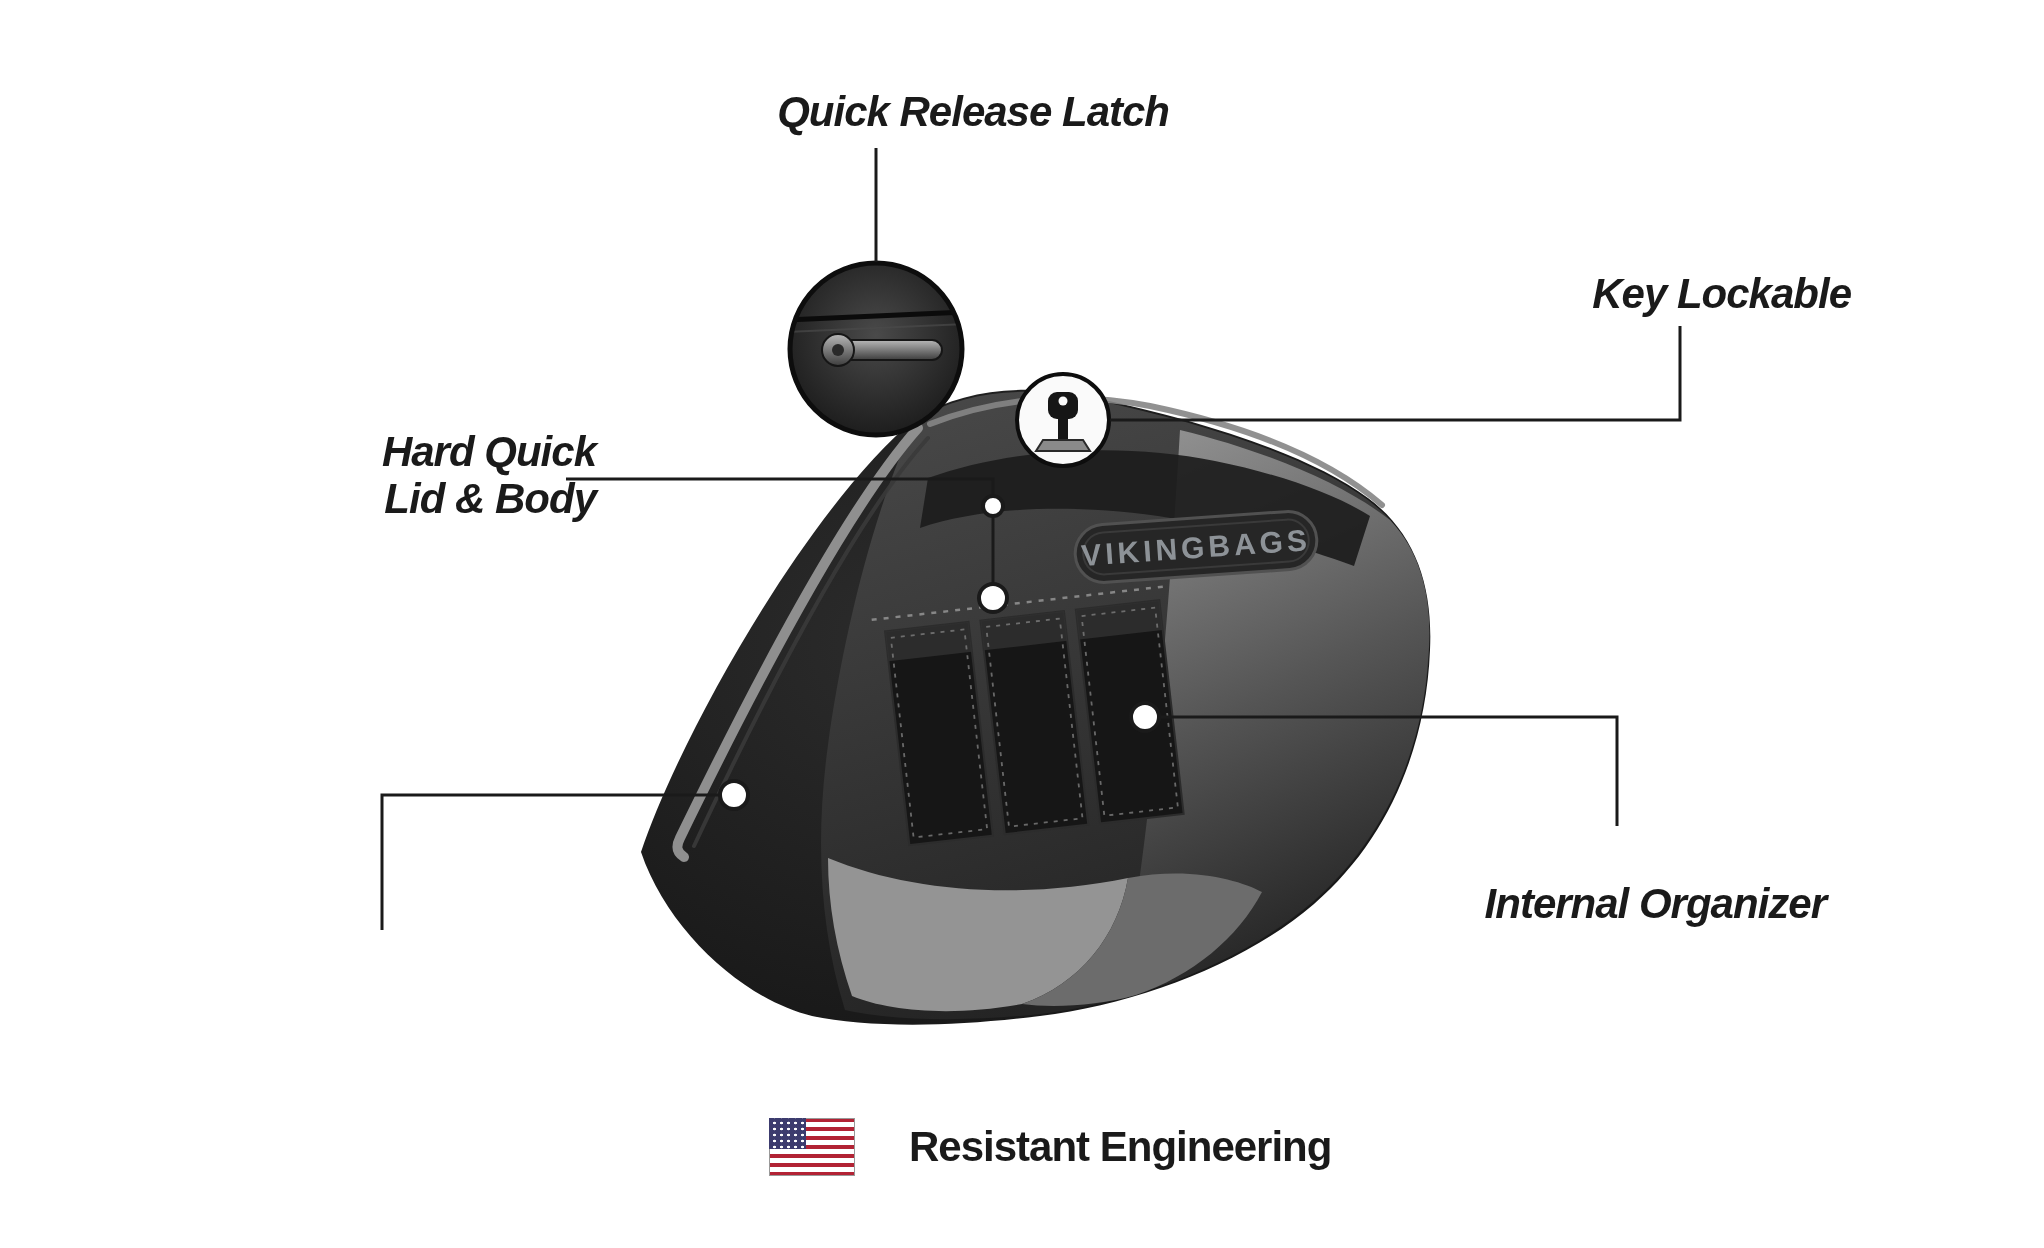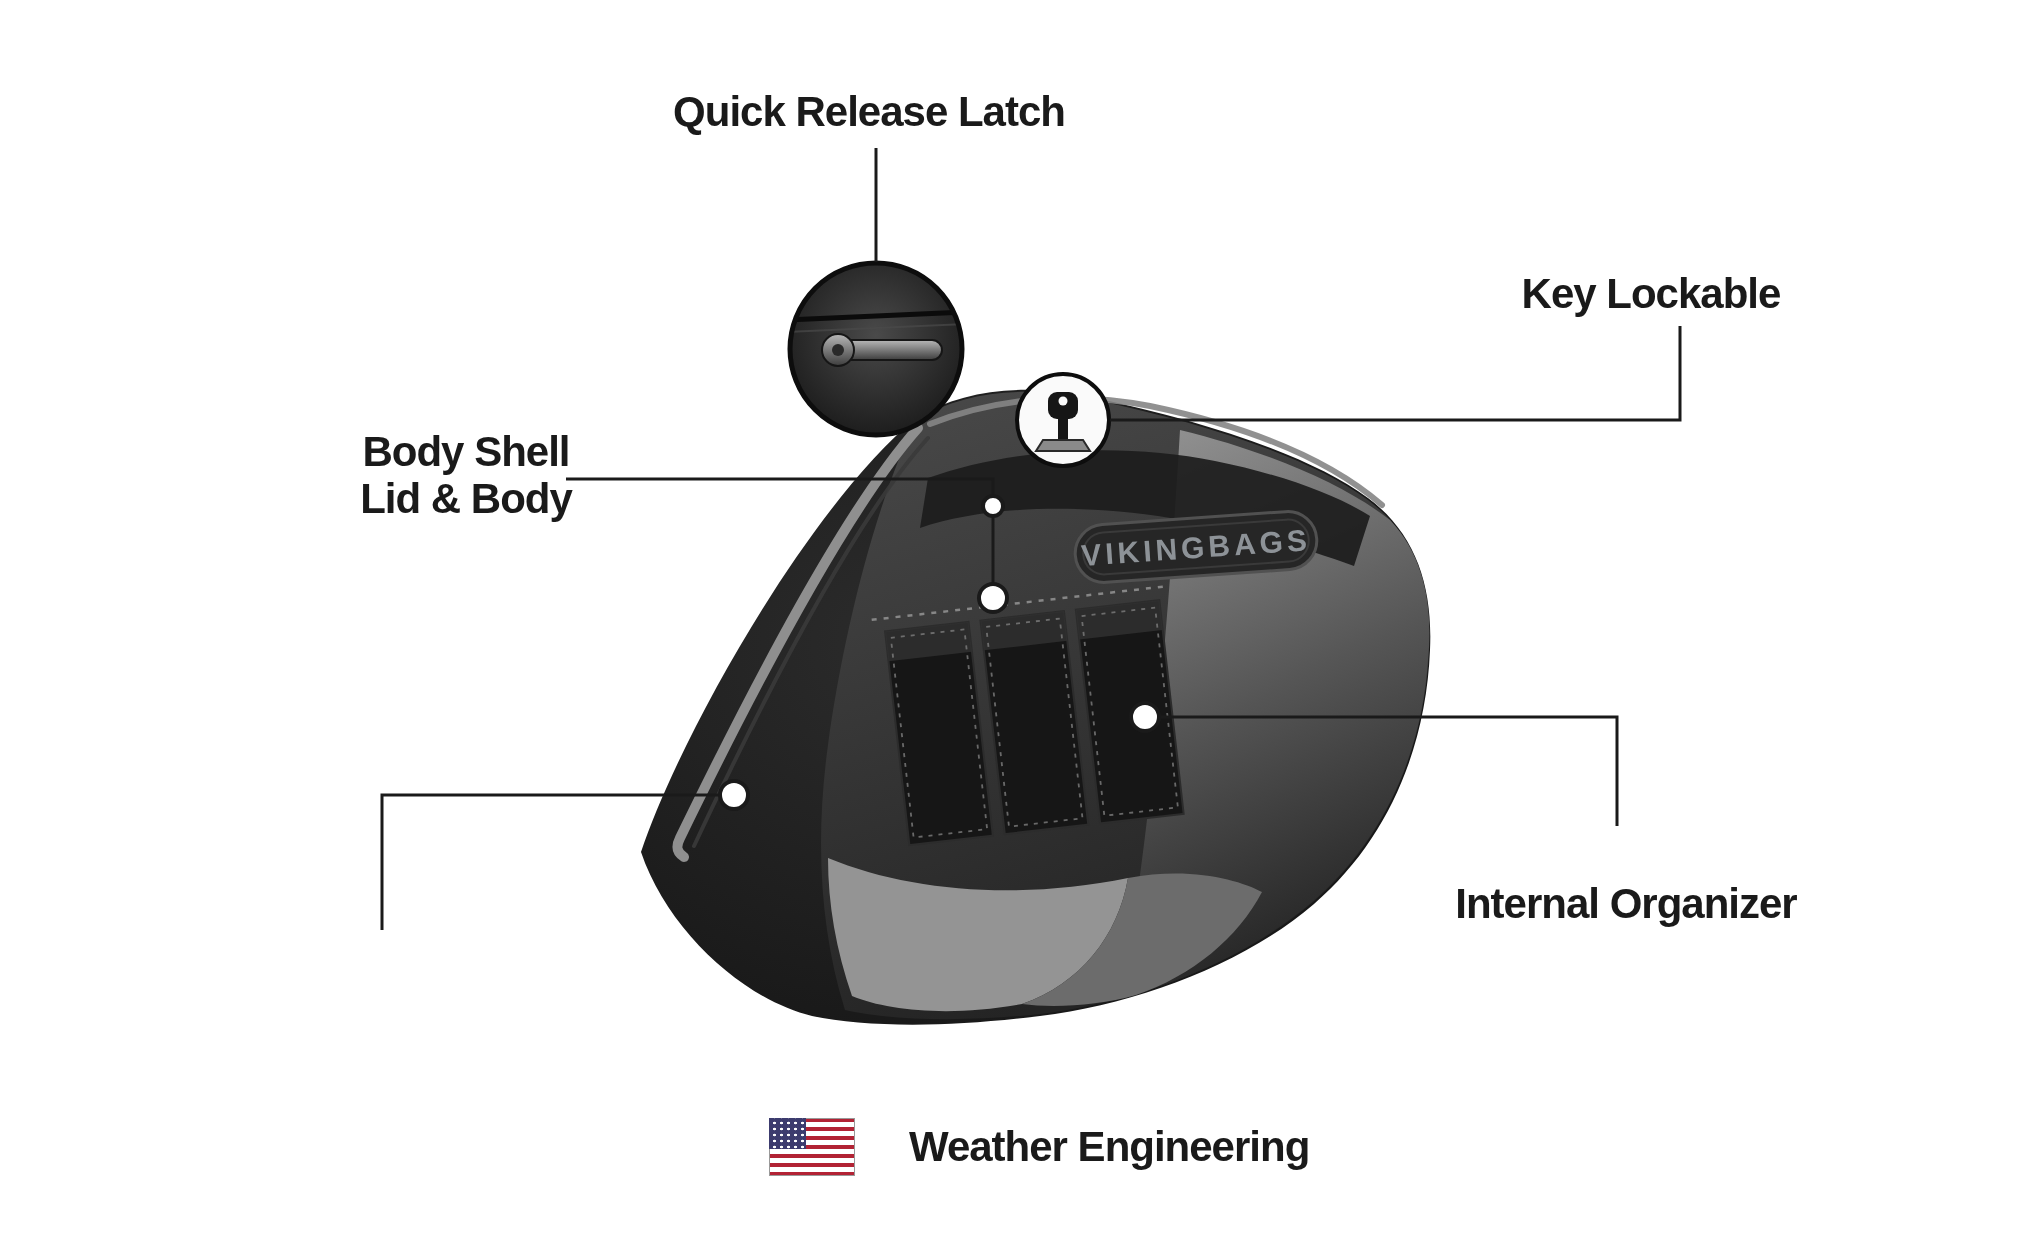--- a/index.html
+++ b/index.html
@@ -16,21 +16,21 @@
   svg.illustration { position: absolute; left: 0; top: 0; }
   .label {
     position: absolute;
     color: #1a1a1a;
     font-weight: 700;
     font-size: 42px;
     letter-spacing: -1px;
     line-height: 1.12;
     white-space: nowrap;
   }
-  .center { text-align: center; }
+  .center { text-align: right; font-style: italic; }
   .multiline { white-space: normal; }
   .footer {
     position: absolute;
     left: 769px; top: 1118px;
     display: flex; align-items: center; gap: 54px;
   }
   .flag {
     position: relative;
     width: 86px; height: 58px;
     background: repeating-linear-gradient(to bottom, #b22234 0 4.46px, #ffffff 4.46px 8.92px);
@@ -185,27 +185,27 @@
       <circle cx="734" cy="795" r="14"></circle>
       <circle cx="1145" cy="717" r="14"></circle>
     </g>
   </svg>
 
   <div class="label center" style="left:569px; top:88px; width:600px;">Quick Release Latch</div>
 
   <div class="label center" style="left:1451px; top:270px; width:400px;">Key Lockable</div>
 
   <div class="label center multiline" style="left:336px; top:428px; width:260px;">
-    <div>Body Shell</div>
+    <div>Hard Quick</div>
     <div>Lid &amp; Body</div>
   </div>
 
 
   <div class="label center" style="left:1426px; top:838px; width:400px;margin-top:42px;">Internal Organizer</div>
 
   <div class="footer">
     <div class="flag">
       <div class="flag-canton"></div>
     </div>
-    <div class="label">Weather Engineering</div>
+    <div class="label">Resistant Engineering</div>
   </div>
 
 </div>
 
 </body></html>

